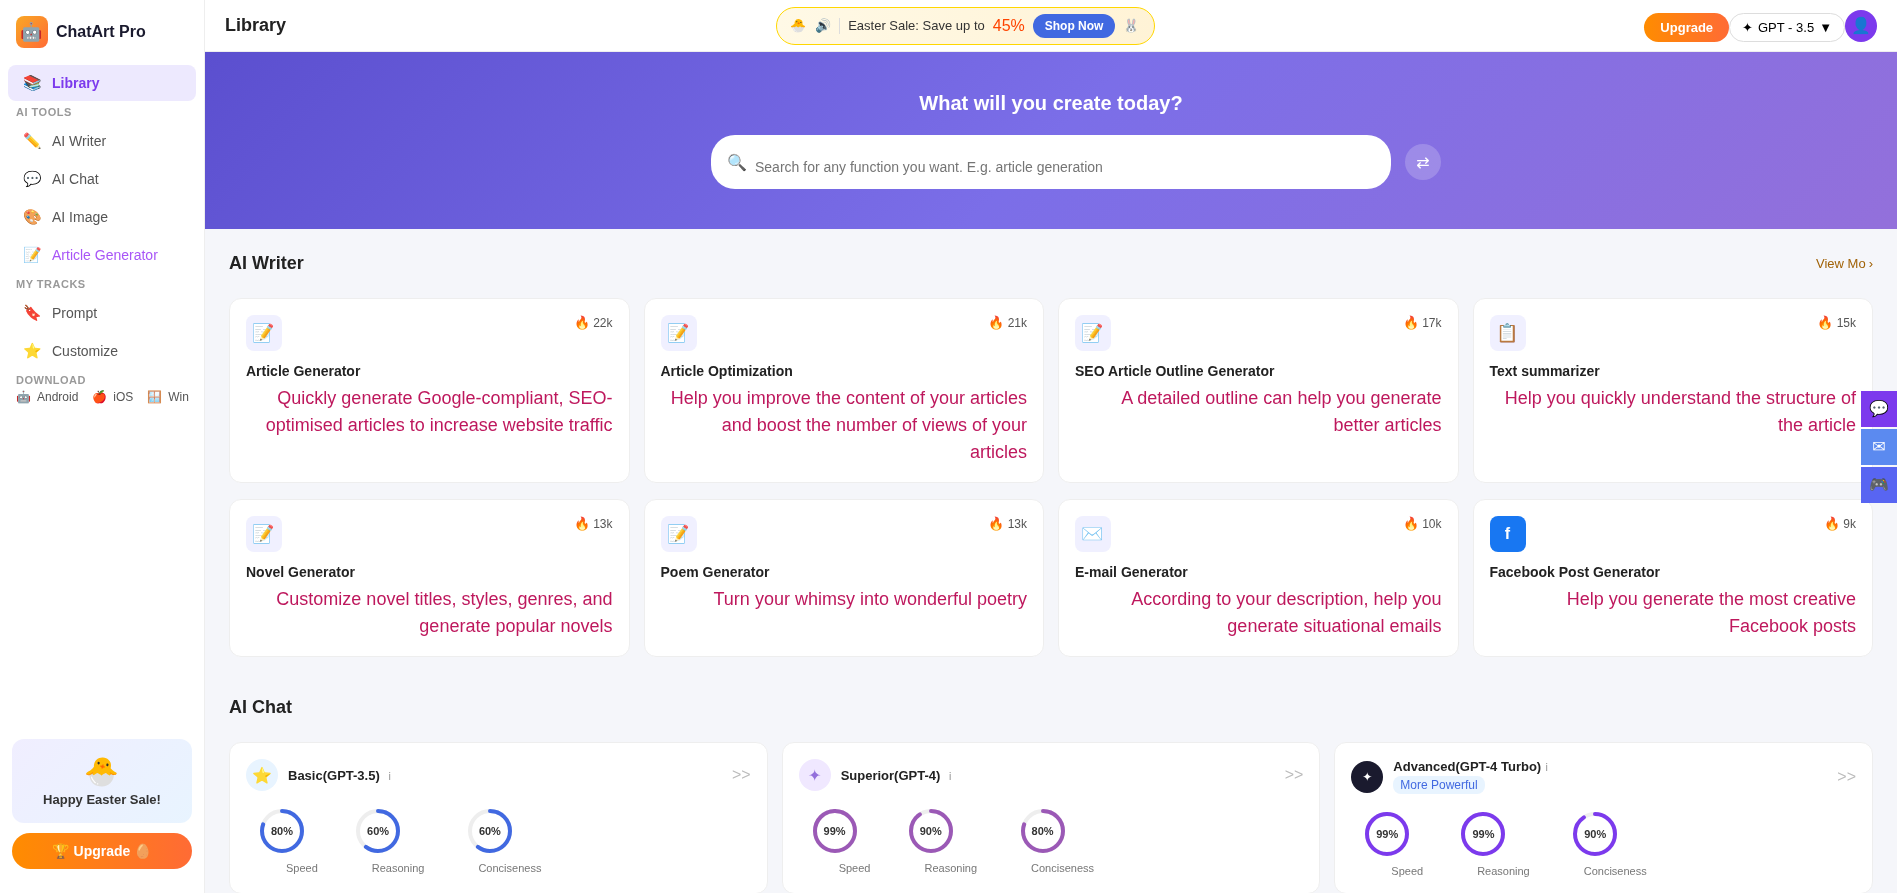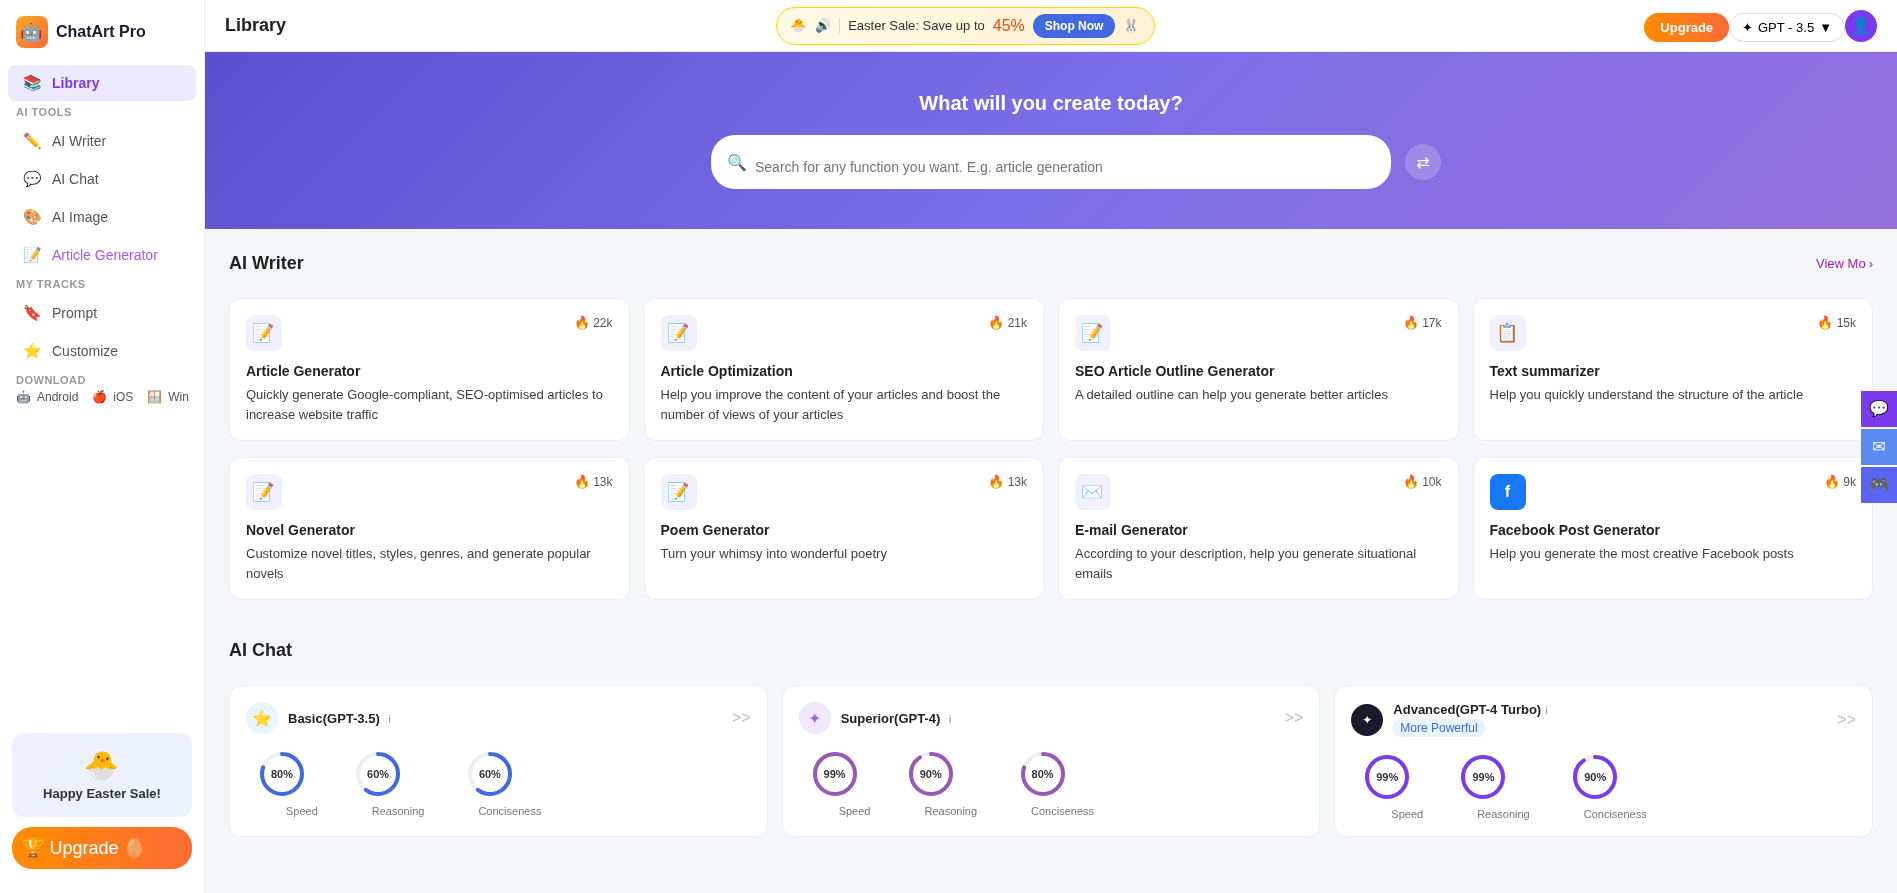--- a/index.html
+++ b/index.html
@@ -74,25 +74,26 @@
     }
     .easter-emoji { font-size: 28px; margin-bottom: 4px; }
     .easter-text { font-size: 13px; font-weight: 600; color: #333; }
     .upgrade-btn {
       width: 100%;
       background: linear-gradient(90deg, #ff8c00, #ff6b35);
       color: white;
       border: none;
       border-radius: 20px;
       padding: 10px;
-      font-size: 18px;
-      font-weight: 400;
-      cursor: pointer;
-      display: flex;
-      align-items: center;
+      font-size: 14px;
+      font-weight: 700;
+      cursor: pointer;
+      display: flex;
+      align-items: center;
+      justify-content: center;
       gap: 6px;
     }
 
     
     .main {
       flex: 1;
       display: flex;
       flex-direction: column;
       overflow: hidden;
     }
@@ -229,21 +230,21 @@
 
     
     .section { padding: 24px 24px 8px; }
     .section-header {
       display: flex;
       justify-content: space-between;
       align-items: center;
       margin-bottom: 16px;
     }
     .section-title { font-size: 18px; font-weight: 700; color: #222; }
-    .view-more { font-size: 13px; color: #a21caf; cursor: pointer; display: flex; gap: 3px; }
+    .view-more { font-size: 13px; color: #a16207; cursor: pointer; display: flex; gap: 3px; }
 
     
     .cards-grid {
       display: grid;
       grid-template-columns: repeat(4, 1fr);
       gap: 14px;
       padding: 0 24px 16px;
     }
     .card {
       background: white;
@@ -270,21 +271,21 @@
     .card-stat {
       display: flex;
       align-items: center;
       gap: 3px;
       font-size: 12px;
       color: #555;
       font-weight: 500;
     }
     .fire { color: #ff6b35; font-size: 13px; }
     .card-title { font-size: 14px; font-weight: 600; color: #222; margin-bottom: 6px; }
-    .card-desc { font-size: 13px; color: #404040; line-height: 1.5; }
+    .card-desc { font-size: 18px; color: #be185d; line-height: 1.5; text-align: right; }
 
     
     .card-icon.fb {
       background: #1877f2;
       color: white;
       font-weight: 700;
       font-size: 16px;
     }
 
     

